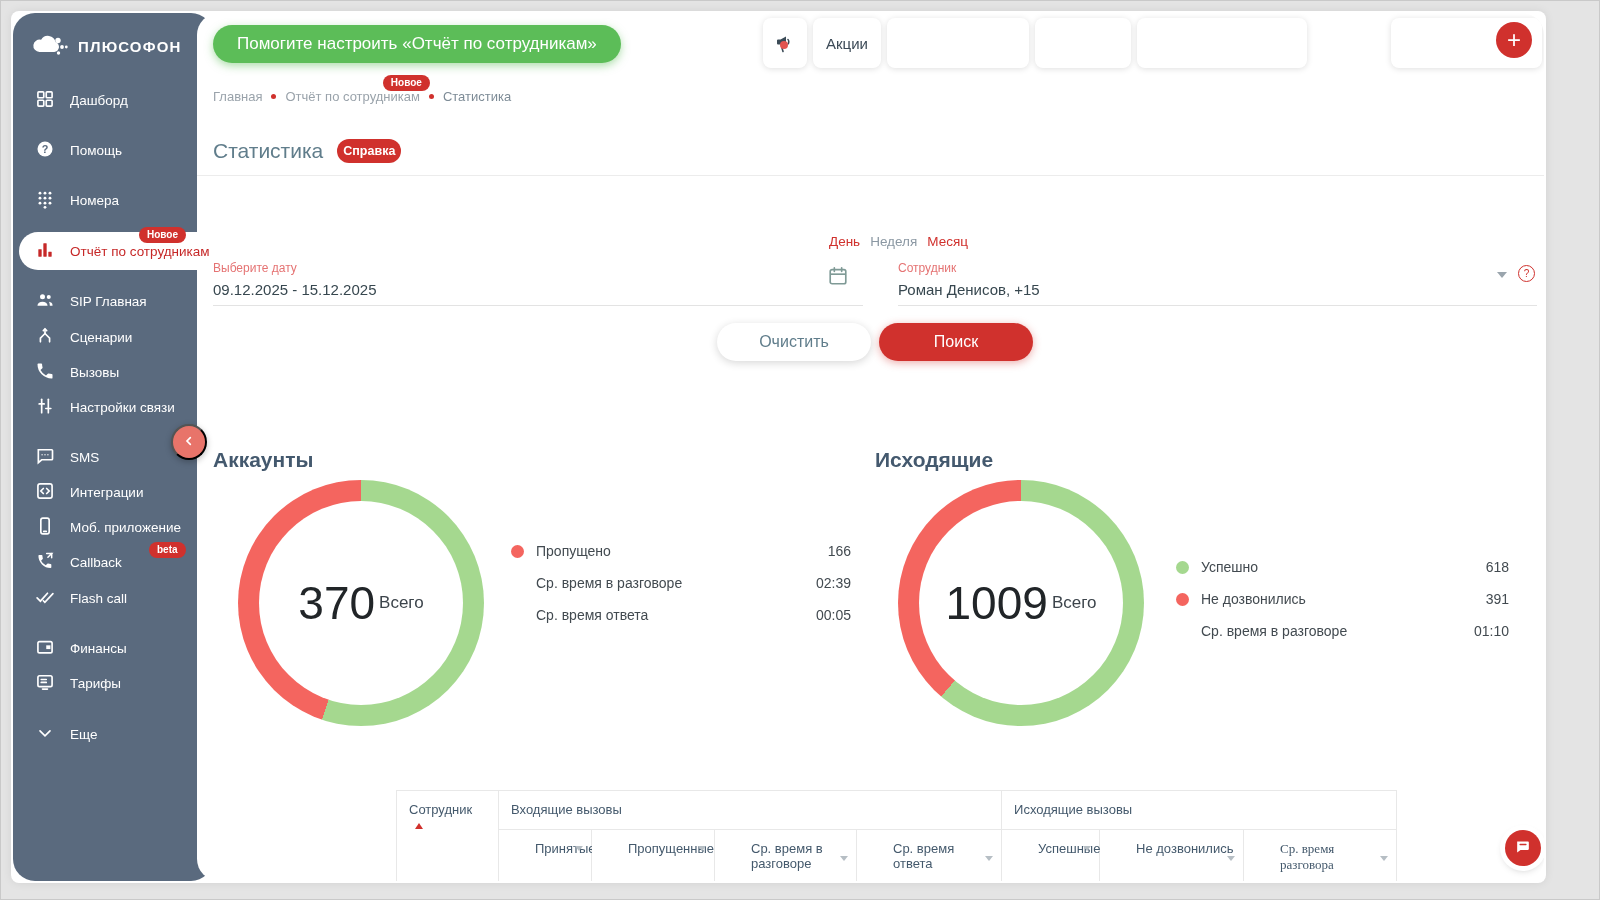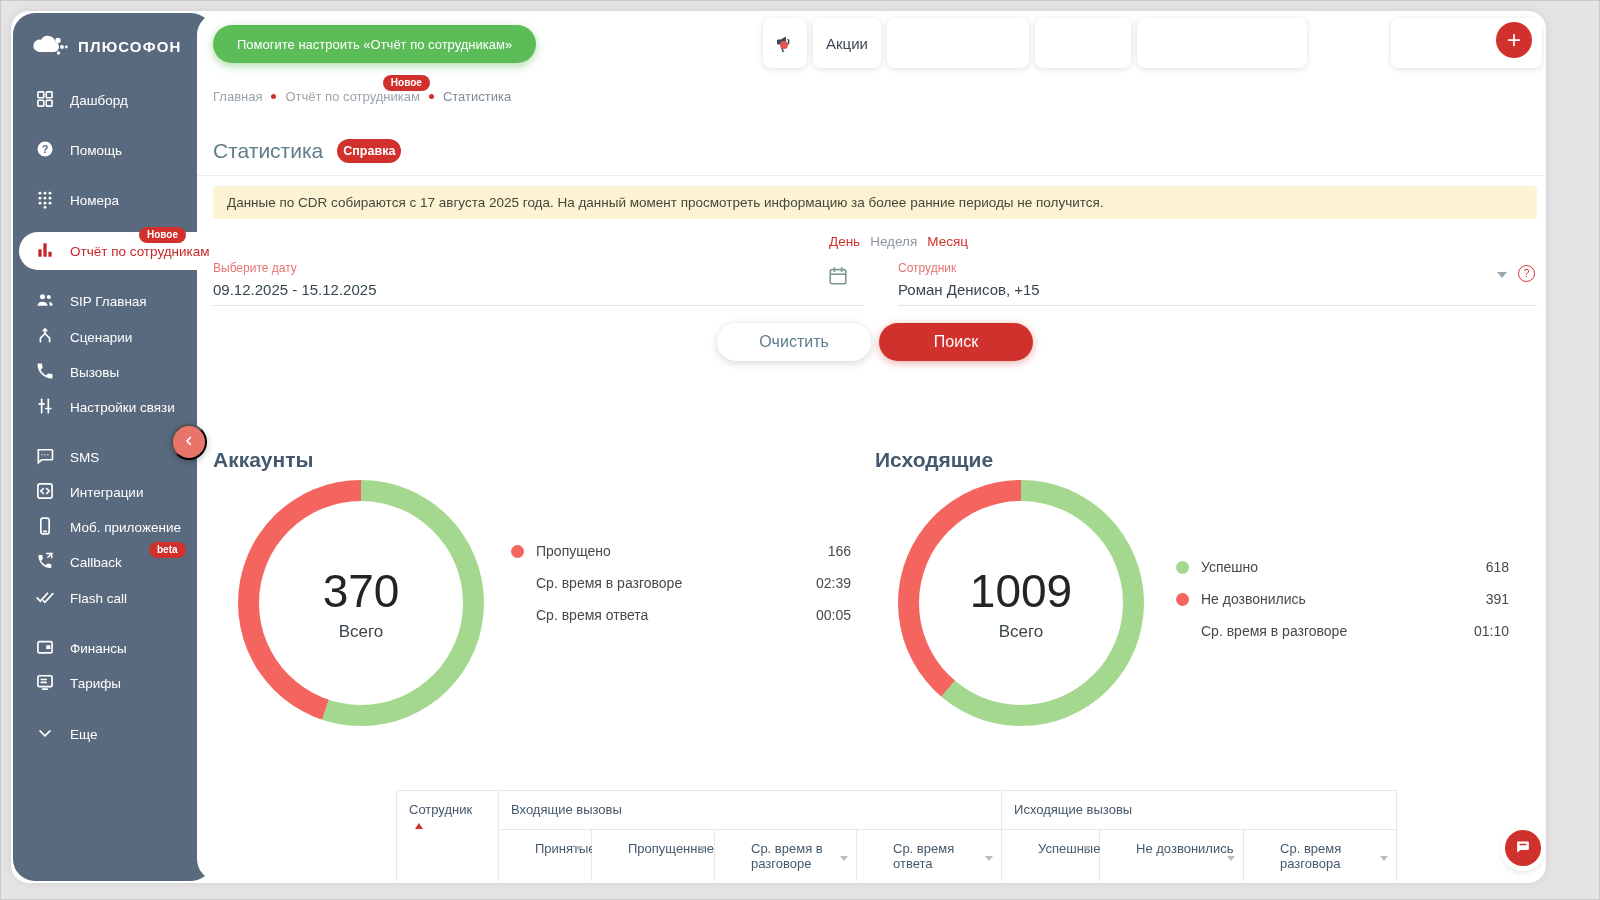--- a/index.html
+++ b/index.html
@@ -3,37 +3,37 @@
 <meta charset="utf-8">
 <style>
   html,body{margin:0;padding:0;}
   body{
     width:1600px;height:900px;background:#e4e4e4;
     font-family:"Liberation Sans", sans-serif;
     -webkit-font-smoothing:antialiased;
     position:relative;overflow:hidden;
   }
   .viewport{position:absolute;inset:0;border:1px solid #c9c9c9;}
-  .app{position:absolute;left:10px;top:10px;width:1535px;height:872px;background:#fff;border-radius:18px;overflow:hidden;box-shadow:0 0 10px rgba(0,0,0,.08);}
+  .app{position:absolute;left:10px;top:10px;width:1535px;height:872px;background:#fff;border-radius:8px;overflow:hidden;box-shadow:0 0 10px rgba(0,0,0,.08);}
 
   
   .sidebar{position:absolute;left:2px;top:2px;bottom:2px;width:200px;background:#5a6a7e;border-radius:22px;}
   .logo{position:absolute;left:16px;top:16px;display:flex;align-items:center;gap:9px;color:#fff;}
   .logo-text{font-size:15px;font-weight:bold;letter-spacing:1.2px;}
   .nav-item{position:absolute;left:22px;height:24px;display:flex;align-items:center;gap:15px;color:#fff;font-size:13.5px;cursor:pointer;white-space:nowrap;}
   .nav-item .nico{flex:0 0 20px;}
   .nav-item.active{left:6px;right:0;height:38px;background:#fff;border-radius:20px 0 0 20px;color:#c62828;padding-left:16px;gap:15px;z-index:2;}
   .badge{background:#d0312d;color:#fff;font-size:10px;font-weight:bold;padding:2px 8px;border-radius:9px;line-height:12px;}
   .badge.abs{position:absolute;z-index:3;}
   .collapse-fab{position:absolute;left:160px;top:413px;width:36px;height:36px;border-radius:50%;background:#e8746a;z-index:5;display:flex;align-items:center;justify-content:center;box-shadow:0 2px 6px rgba(0,0,0,.25);cursor:pointer;}
 
   
   .content{position:absolute;left:186px;top:2px;right:2px;bottom:2px;background:#fff;border-radius:22px;overflow:hidden;}
 
-  .setup-btn{position:absolute;left:16px;top:12px;height:38px;padding:0 24px;background:#5cbd58;border:none;border-radius:19px;color:#fff;font-size:13px;font-family:inherit;box-shadow:0 3px 8px rgba(92,189,88,.5);cursor:pointer;}
+  .setup-btn{position:absolute;left:16px;top:12px;height:38px;padding:0 24px;background:#5cbd58;border:none;border-radius:19px;color:#fff;font-size:17px;font-family:inherit;box-shadow:0 3px 8px rgba(92,189,88,.5);cursor:pointer;}
   .top-card{position:absolute;top:5px;height:50px;background:#fff;border-radius:8px;box-shadow:0 1px 6px rgba(0,0,0,.13);display:flex;align-items:center;justify-content:center;cursor:pointer;}
   .promo-label{font-size:15px;color:#3c4a57;}
   .plus-fab{position:absolute;left:1299px;top:9px;width:36px;height:36px;border-radius:50%;background:#d0312d;color:#fff;font-size:24px;line-height:34px;text-align:center;border:none;cursor:pointer;z-index:2;}
   .meg-dot{position:absolute;top:10px;right:9px;width:8px;height:8px;border-radius:50%;background:#e25450;}
 
   .breadcrumb{position:absolute;left:16px;top:76px;display:flex;align-items:center;font-size:13px;color:#9aa3ab;}
   .crumb{cursor:pointer;position:relative;}
   .crumb.current{color:#7d8b96;cursor:default;}
   .crumb-sep{width:5px;height:5px;border-radius:50%;background:#d0312d;margin:0 9px;}
   .crumb-badge{position:absolute;top:-14px;right:-10px;}
@@ -58,21 +58,21 @@
 
   .btn{position:absolute;top:310px;width:154px;height:38px;border-radius:19px;border:none;font-size:16px;font-family:inherit;cursor:pointer;}
   .btn-clear{left:520px;background:#fff;color:#607d8b;box-shadow:0 2px 8px rgba(0,0,0,.16);}
   .btn-search{left:682px;background:#d0312d;color:#fff;box-shadow:0 2px 8px rgba(208,49,45,.4);}
 
   
   .chart-title{position:absolute;top:418px;font-size:21px;font-weight:bold;color:#44596e;}
   .donut-wrap{position:absolute;width:246px;height:246px;top:467px;}
   .donut{position:absolute;inset:0;border-radius:50%;}
   .donut-hole{position:absolute;left:21px;top:21px;width:204px;height:204px;border-radius:50%;background:#fff;}
-  .donut-center{position:absolute;inset:0;display:flex;flex-direction:column;align-items:center;justify-content:center;gap:4px;}
+  .donut-center{position:absolute;inset:0;display:flex;flex-direction:row;align-items:center;justify-content:center;gap:4px;}
   .donut-total{font-size:46px;color:#212528;}
   .donut-total-label{font-size:17px;color:#3c444b;}
   .legend{position:absolute;display:flex;flex-direction:column;gap:10px;}
   .lrow{display:flex;align-items:center;height:22px;font-size:14px;color:#424a50;}
   .ldot{width:13px;height:13px;border-radius:50%;margin-right:12px;flex:0 0 13px;}
   .ldot.hidden{visibility:hidden;}
   .llabel{flex:1;}
   .lval{text-align:right;}
 
   
@@ -297,21 +297,20 @@
       <span class="crumb-sep"></span>
       <span class="crumb current">Статистика</span>
     </div>
 
     <div class="page-title-row">
       <h1 class="page-title" style="margin:0;font-weight:normal;">Статистика</h1>
       <span class="help-pill">Справка</span>
     </div>
     <div class="title-divider"></div>
 
-    <div class="notice">Данные по CDR собираются с 17 августа 2025 года. На данный момент просмотреть информацию за более ранние периоды не получится.</div>
 
     <div class="period-tabs">
       <span class="ptab">День</span>
       <span class="ptab current">Неделя</span>
       <span class="ptab">Месяц</span>
     </div>
 
     <label class="field-label" style="left:16px;top:248px">Выберите дату</label>
     <div class="field-value" style="left:16px;top:268px">09.12.2025 - 15.12.2025</div>
     <button class="cal-btn">
@@ -405,21 +404,21 @@
         <th colspan="4">Входящие вызовы</th>
         <th colspan="3">Исходящие вызовы</th>
       </tr>
       <tr class="cols-row">
         <th><span>Принятые</span><span class="caret-down"></span></th>
         <th><span>Пропущенные</span><span class="caret-down"></span></th>
         <th><span style="display:inline-block;width:100px;">Ср. время в разговоре</span><span class="caret-down" style="top:26px"></span></th>
         <th><span style="display:inline-block;width:100px;">Ср. время ответа</span><span class="caret-down" style="top:26px"></span></th>
         <th><span>Успешные</span><span class="caret-down"></span></th>
         <th><span style="display:inline-block;width:100px;">Не дозвонились</span><span class="caret-down" style="top:26px"></span></th>
-        <th><span style="display:inline-block;width:100px;">Ср. время разговора</span><span class="caret-down" style="top:26px"></span></th>
+        <th><span style="display:inline-block;width:100px;font-family:Liberation Serif, serif;">Ср. время разговора</span><span class="caret-down" style="top:26px"></span></th>
       </tr>
     </tbody>
         </table>
 
     <button class="chat-fab">
       <span>
         <svg width="20" height="20" viewBox="0 0 24 24" fill="none" stroke="#fff" stroke-width="2">
               <path d="M5 5.5h13a1 1 0 0 1 1 1v8a1 1 0 0 1-1 1H9l-4 3z" fill="#fff" stroke="none"></path>
               <path d="M8.5 9h7" stroke="#d0312d" stroke-width="1.6" stroke-linecap="round"></path>
             </svg>

